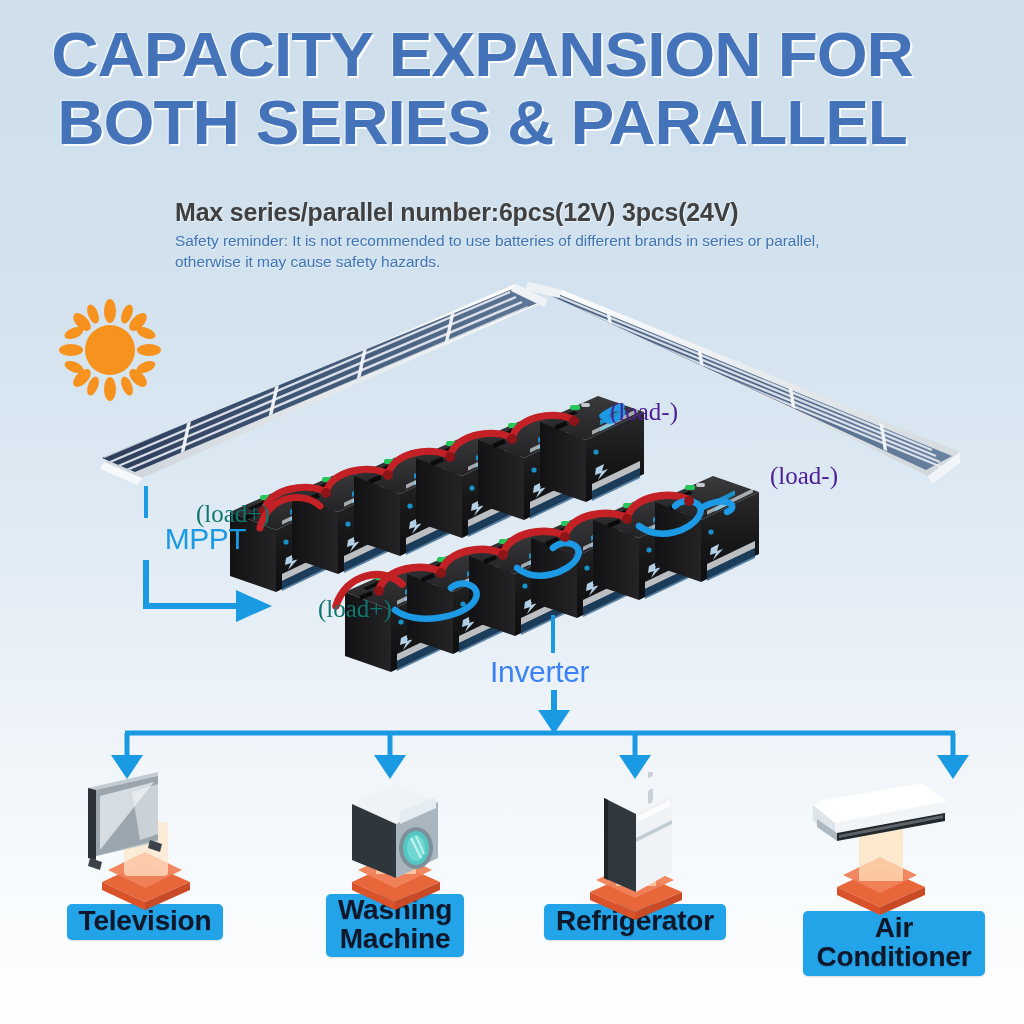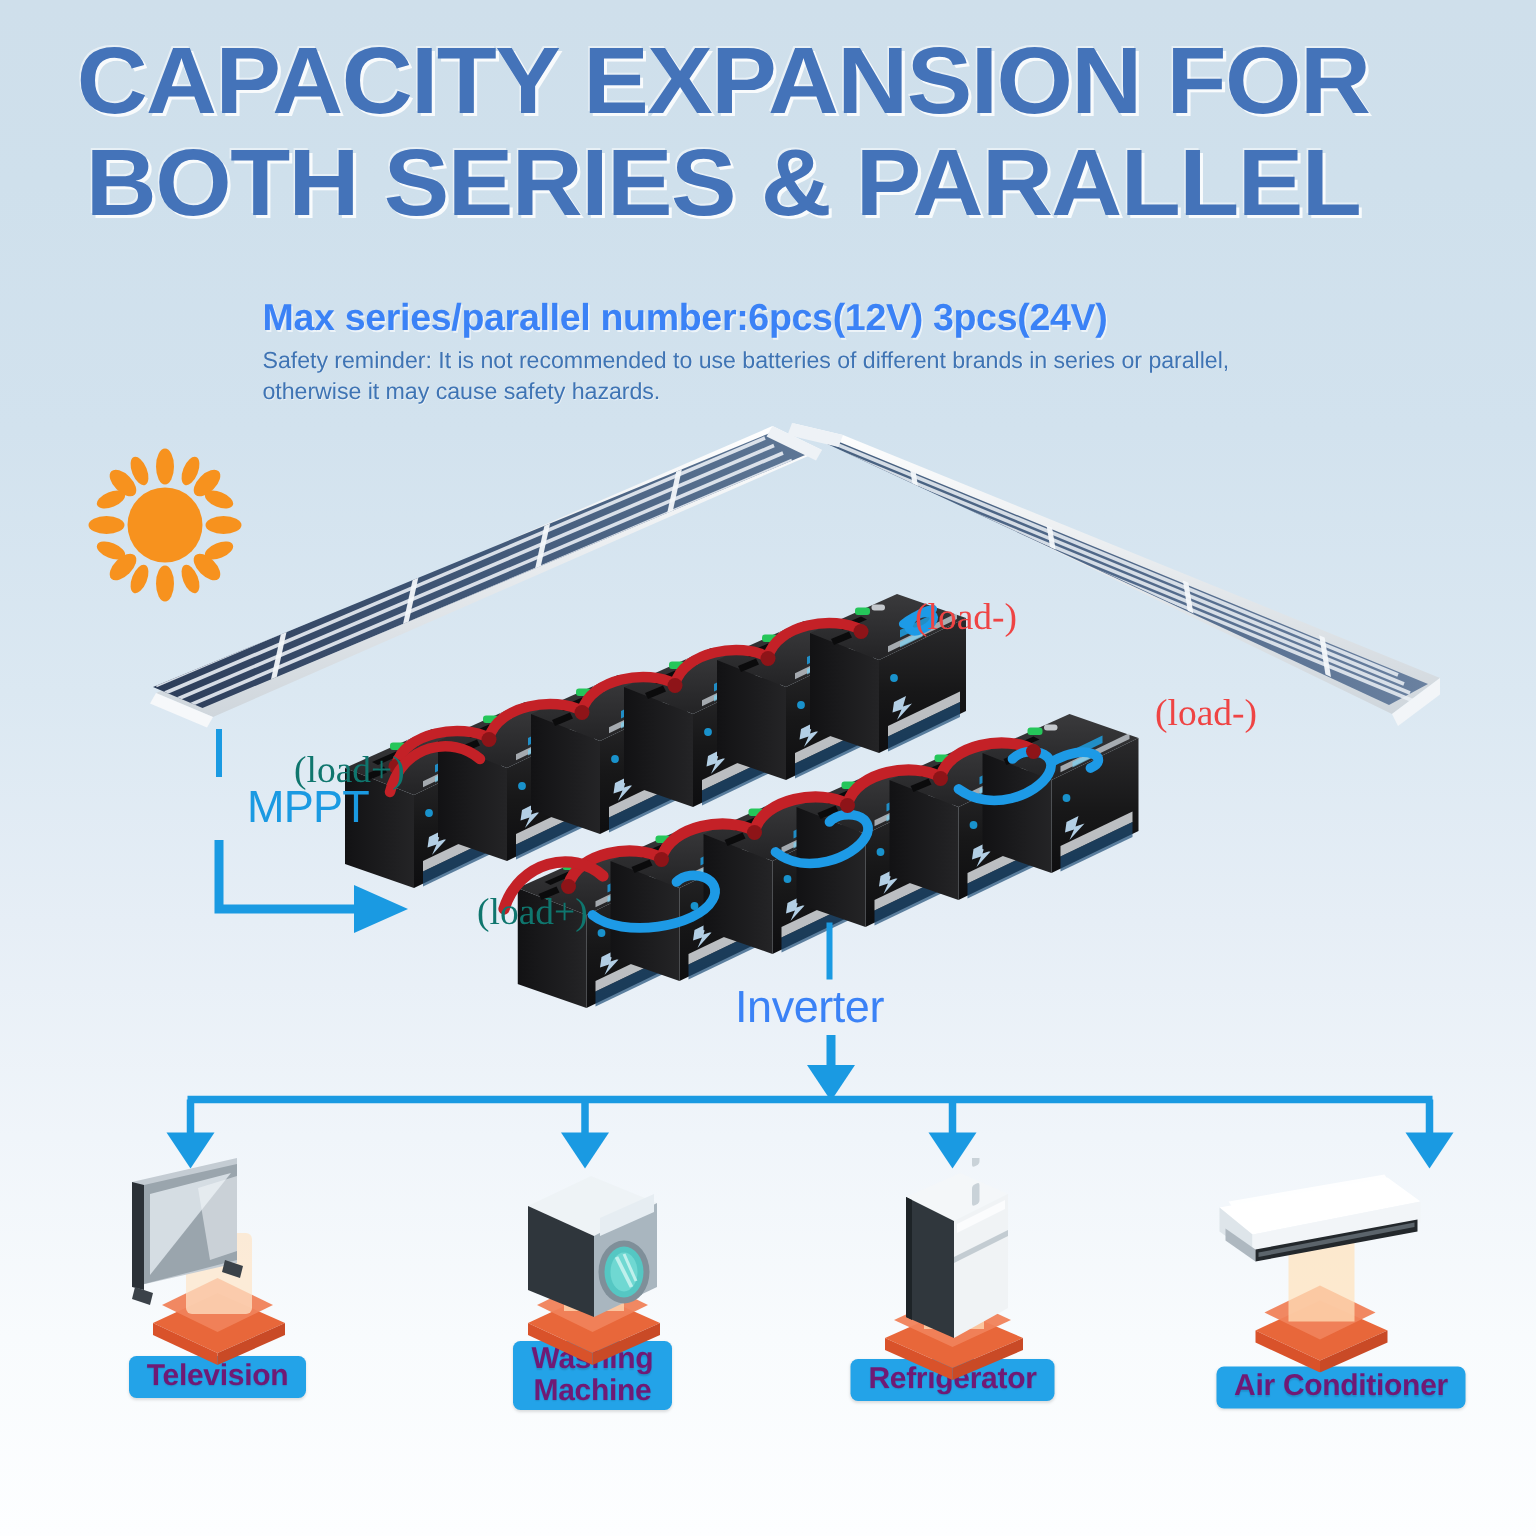--- a/index.html
+++ b/index.html
@@ -23,21 +23,21 @@
     text-shadow:2px 2px 0 rgba(255,255,255,.85), -1px -1px 0 rgba(255,255,255,.5);
     line-height:.96;
     transform:scaleX(1.04);
   }
   #title-line-1{font-size:63px;}
   #title-line-2{font-size:63px;margin-top:8px;}
 
   
   #subtitle-block{left:175px;top:198px;width:800px;}
   #max-series-line{
-    font-size:25px;font-weight:bold;color:#3b82f6;
+    font-size:25px;font-weight:bold;color:#404040;
     text-shadow:1px 1px 0 rgba(255,255,255,.6);
     letter-spacing:-.2px;
   }
   .safety-line{
     font-size:15.5px;color:#3f74b4;margin-top:5px;letter-spacing:-.05px;
     text-shadow:.5px .5px 0 rgba(255,255,255,.5);
   }
   #safety-line-2{margin-top:3px;}
 
   
@@ -49,41 +49,41 @@
   
   #mppt-group{left:96px;top:478px;width:200px;height:160px;}
   #mppt-label{
     position:absolute;left:0px;top:44px;width:150px;text-align:right;
     font-size:30px;color:#1a9ae2;font-weight:500;letter-spacing:-.5px;
   }
   #mppt-stem{position:absolute;left:48px;top:8px;width:4px;height:32px;background:#1a9ae2;}
 
   
   .load-pos{color:#0f766e;font-family:"Liberation Serif", serif;font-size:25px;}
-  .load-neg{color:#ef4444;font-family:"Liberation Serif", serif;font-size:25px;}
+  .load-neg{color:#4c1d95;font-family:"Liberation Serif", serif;font-size:25px;}
 
   
   #inverter-label{
     left:490px;top:655px;font-size:30px;color:#3b82f6;letter-spacing:-.3px;
   }
   #inverter-stem{left:551px;top:615px;width:4px;height:38px;background:#1a9ae2;}
 
   
   #distribution-bus{left:100px;top:725px;width:880px;height:60px;}
 
   
   .appliance{position:absolute;width:210px;text-align:center;}
   #appliance-television{left:40px;top:770px;}
   #appliance-washing-machine{left:290px;top:770px;}
   #appliance-refrigerator{left:530px;top:772px;text-decoration:underline;}
   #appliance-air-conditioner{left:775px;top:775px;}
   .appliance-art{position:relative;height:140px;}
   .badge{
-    display:inline-block;background:#23a3e8;color:#701a75;border-radius:5px;
-    padding:3px 12px 4px;font-size:20px;font-weight:bold;line-height:1.03;
+    display:inline-block;background:#23a3e8;color:#0f172a;border-radius:5px;
+    padding:3px 12px 4px;font-size:28px;font-weight:bold;line-height:1.03;
     box-shadow:0 1px 2px rgba(0,0,0,.13);letter-spacing:-.2px;
     text-shadow:0 1px 1px rgba(0,0,0,.12);
   }
   .badge.two-line{padding:2px 12px 3px;}
   #badge-television{margin-top:-6px;}
   #badge-washing-machine{margin-top:-16px;}
   #badge-refrigerator{margin-top:-8px;}
   #badge-air-conditioner{margin-top:-4px;margin-left:28px;}
 </style>
 </head>

